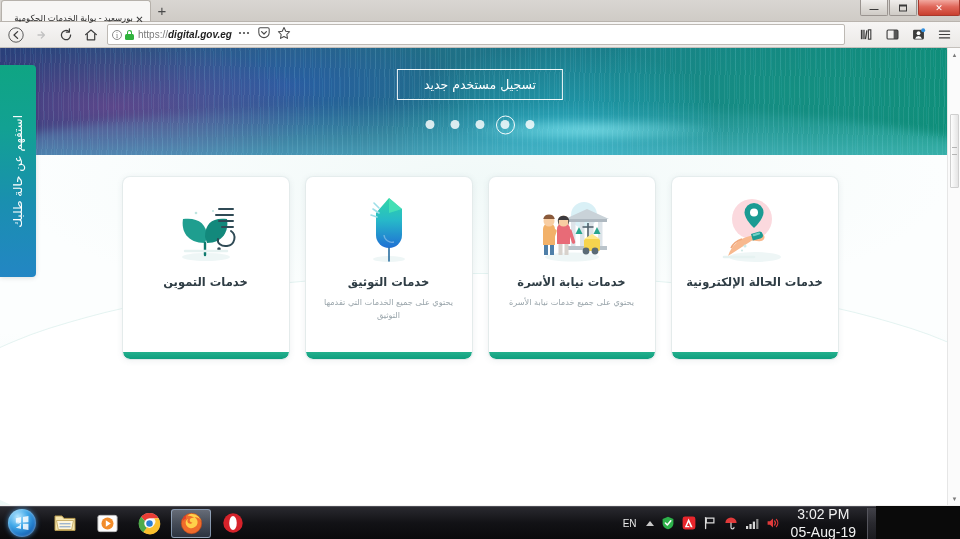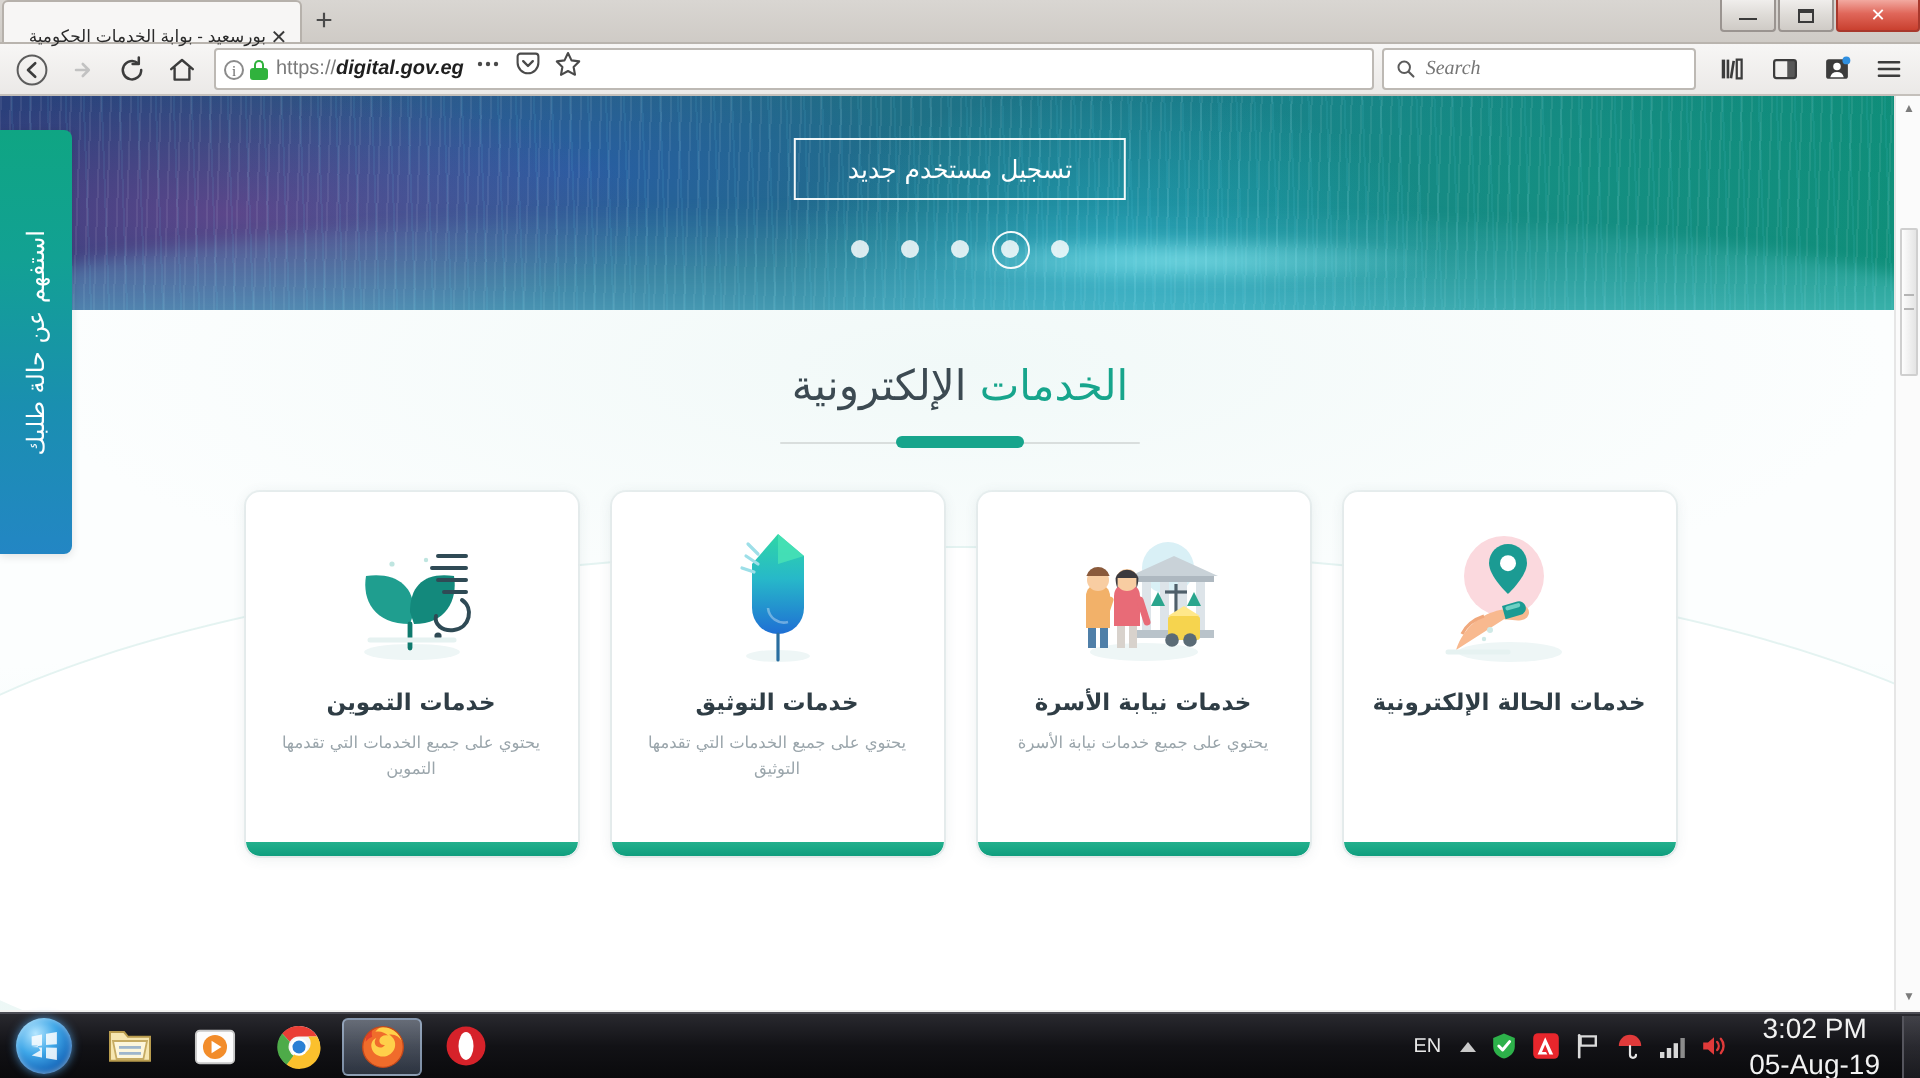--- a/index.html
+++ b/index.html
@@ -448,21 +448,21 @@
     transform: translateY(-50%);
     width: 5px; height: 6px;
     border-top: 1px solid #b5b5b5;
     border-bottom: 1px solid #b5b5b5;
   }
 
   
   #taskbar {
     position: absolute;
     left: 0; bottom: 0;
-    width: 960px; height: 33px;
+    width: 876px; height: 33px;
     background: linear-gradient(to bottom, rgba(42,42,48,.97) 0%, rgba(18,18,22,.99) 50%, rgba(10,10,12,1) 100%);
     border-top: 1px solid #4d4d55;
     display: flex; align-items: center;
     direction: ltr;
     z-index: 20;
   }
   #start {
     width: 44px; height: 31px;
     display: flex; align-items: center; justify-content: center;
     cursor: pointer; flex: none;
@@ -605,27 +605,20 @@
           </svg>
         </span>
         <span class="ic">
           <svg width="14" height="14" viewBox="0 0 14 14">
             <path d="M7 1.5 L8.75 5.2 L12.6 5.7 L9.8 8.5 L10.5 12.4 L7 10.5 L3.5 12.4 L4.2 8.5 L1.4 5.7 L5.25 5.2 Z" fill="none" stroke="#4a4a4a" stroke-width="1.05" stroke-linejoin="round"></path>
           </svg>
         </span>
       </span>
     </div>
 
-    <div id="searchbar">
-      <svg width="11" height="11" viewBox="0 0 12 12">
-        <circle cx="5" cy="5" r="3.5" fill="none" stroke="#5b5b5b" stroke-width="1.2"></circle>
-        <path d="M7.7 7.7 L10.6 10.6" stroke="#5b5b5b" stroke-width="1.3" stroke-linecap="round"></path>
-      </svg>
-      <input id="search-input" type="text" placeholder="Search" style="">
-    </div>
 
     <div id="toolbar-right">
       <div class="navbtn">
         <svg width="15" height="15" viewBox="0 0 16 16">
           <rect x="2" y="3" width="1.8" height="10" fill="#3c3c3c"></rect>
           <rect x="4.6" y="3" width="1.4" height="10" fill="#3c3c3c"></rect>
           <rect x="7" y="3.6" width="1.4" height="9.4" fill="#3c3c3c" transform="rotate(9 7.7 8)"></rect>
           <rect x="10" y="3" width="2.6" height="10" fill="none" stroke="#3c3c3c" stroke-width="1.2"></rect>
         </svg>
       </div>
@@ -667,30 +660,20 @@
         <span class="dot"></span>
         <span class="dot"></span>
         <span class="dot"></span>
       </div>
     </div>
 
     <div id="content">
       <div class="wash"></div>
       <div class="arcs"></div>
 
-      <div id="section-head">
-        <h1 id="section-title">
-          <span class="accent">الخدمات</span>
-          <span>الإلكترونية</span>
-        </h1>
-        <div id="title-rule">
-          <span class="line"></span>
-            <span class="seg"></span>
-        </div>
-      </div>
 
       <div id="cards">
 
         <div class="card">
           <div class="card-illus">
             <svg width="86" height="74" viewBox="0 0 86 74">
               <ellipse cx="43" cy="64" rx="26" ry="5" fill="#eef6f6"></ellipse>
               <circle cx="40" cy="26" r="20" fill="#fbd9de"></circle>
               <path d="M42 10 a9.5 9.5 0 0 1 9.5 9.5 c0 6.8 -9.5 15.5 -9.5 15.5 s-9.5 -8.7 -9.5 -15.5 A9.5 9.5 0 0 1 42 10 z" fill="#1b9b93"></path>
               <circle cx="42" cy="19.6" r="4" fill="#ffffff"></circle>
@@ -778,21 +761,20 @@
               <path d="M42 50 L42 62" stroke="#0f7a6e" stroke-width="2.4" stroke-linecap="round"></path>
               <path d="M56 16 h14 M53 22 h17 M56 28 h14 M59 34 h11" stroke="#2f4a55" stroke-width="2" stroke-linecap="round"></path>
               <path d="M68 38 c6 4 4 14 -4 15 c-6 .8 -10 -3 -9 -7" fill="none" stroke="#2f4a55" stroke-width="2" stroke-linecap="round"></path>
               <circle cx="56" cy="56" r="1.8" fill="#2f4a55"></circle>
               <circle cx="33" cy="20" r="1.3" fill="#bfe5e0"></circle>
               <circle cx="50" cy="18" r="1.1" fill="#bfe5e0"></circle>
               <path d="M22 58 h42" stroke="#e6f2f1" stroke-width="2.5" stroke-linecap="round"></path>
             </svg>
           </div>
           <div class="card-title">خدمات التموين</div>
-          <div class="card-desc">يحتوي على جميع الخدمات التي تقدمها التموين</div>
           <div class="card-bar"></div>
         </div>
 
       </div>
     </div>
 
     <div id="side-tab">
       <span>استفهم عن حالة طلبك</span>
     </div>
 

